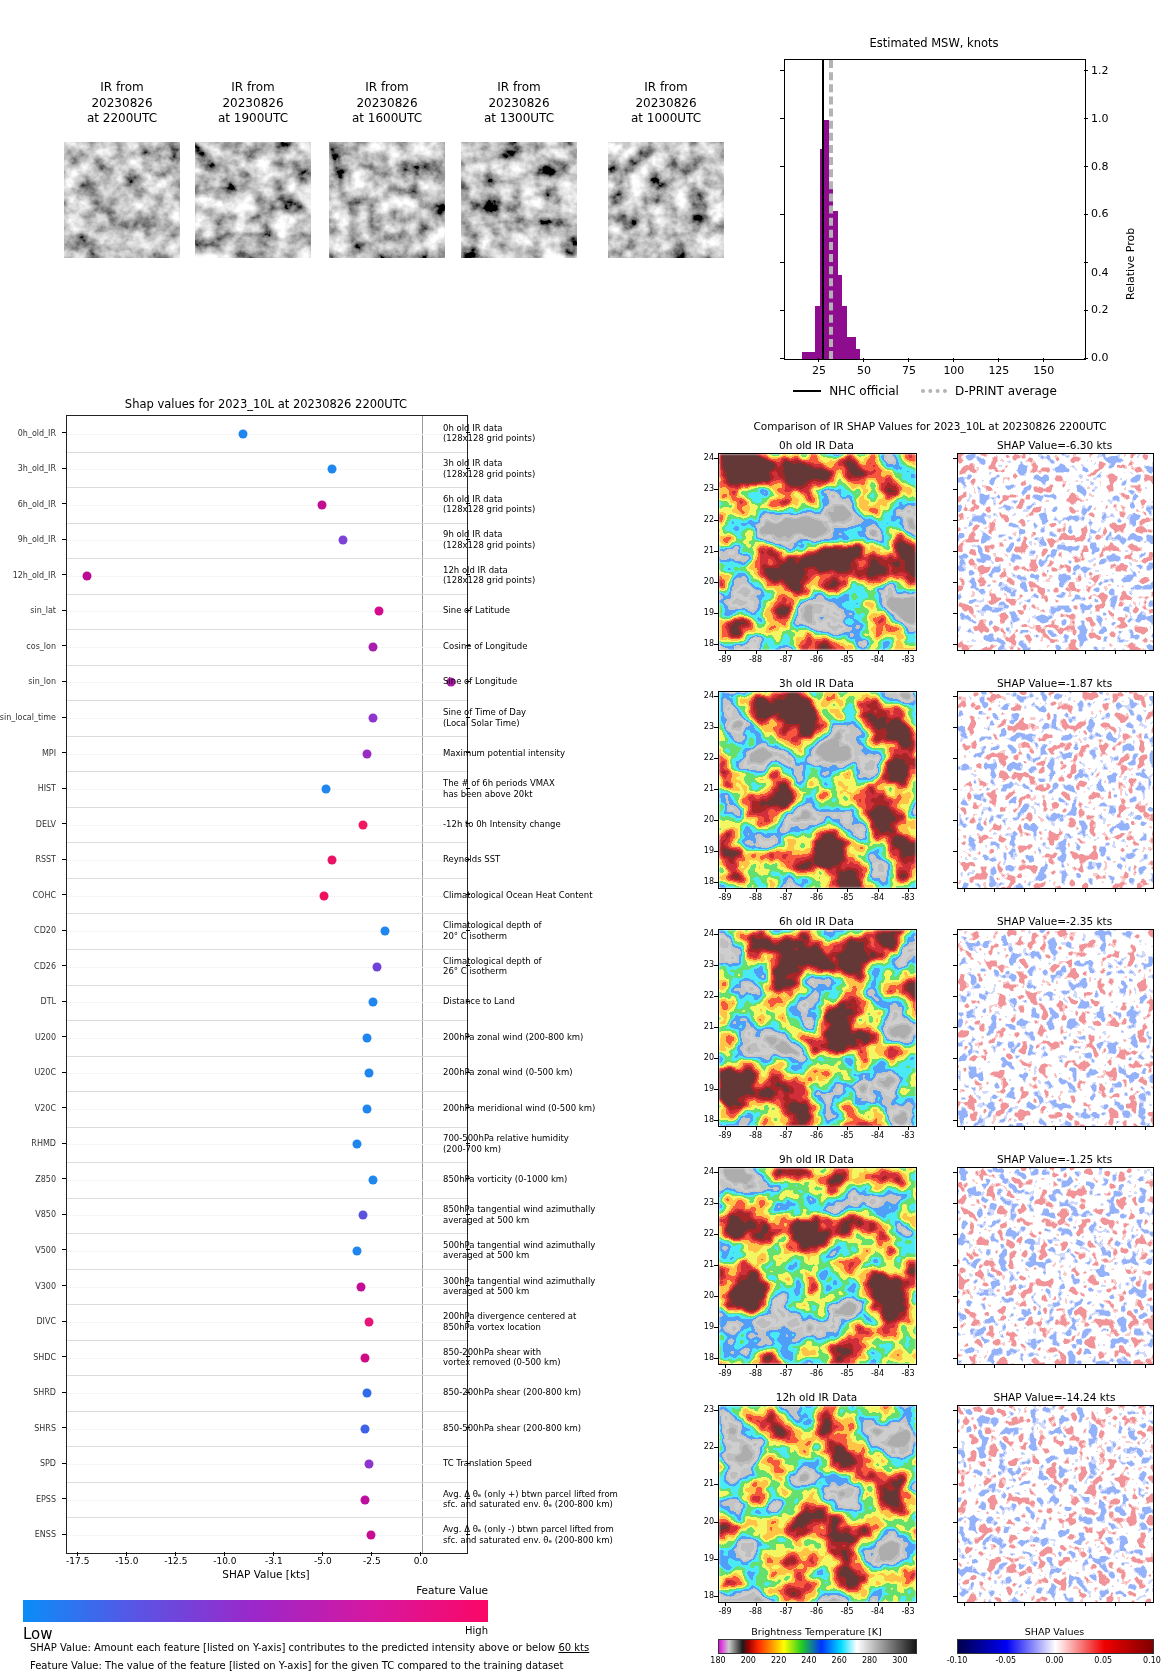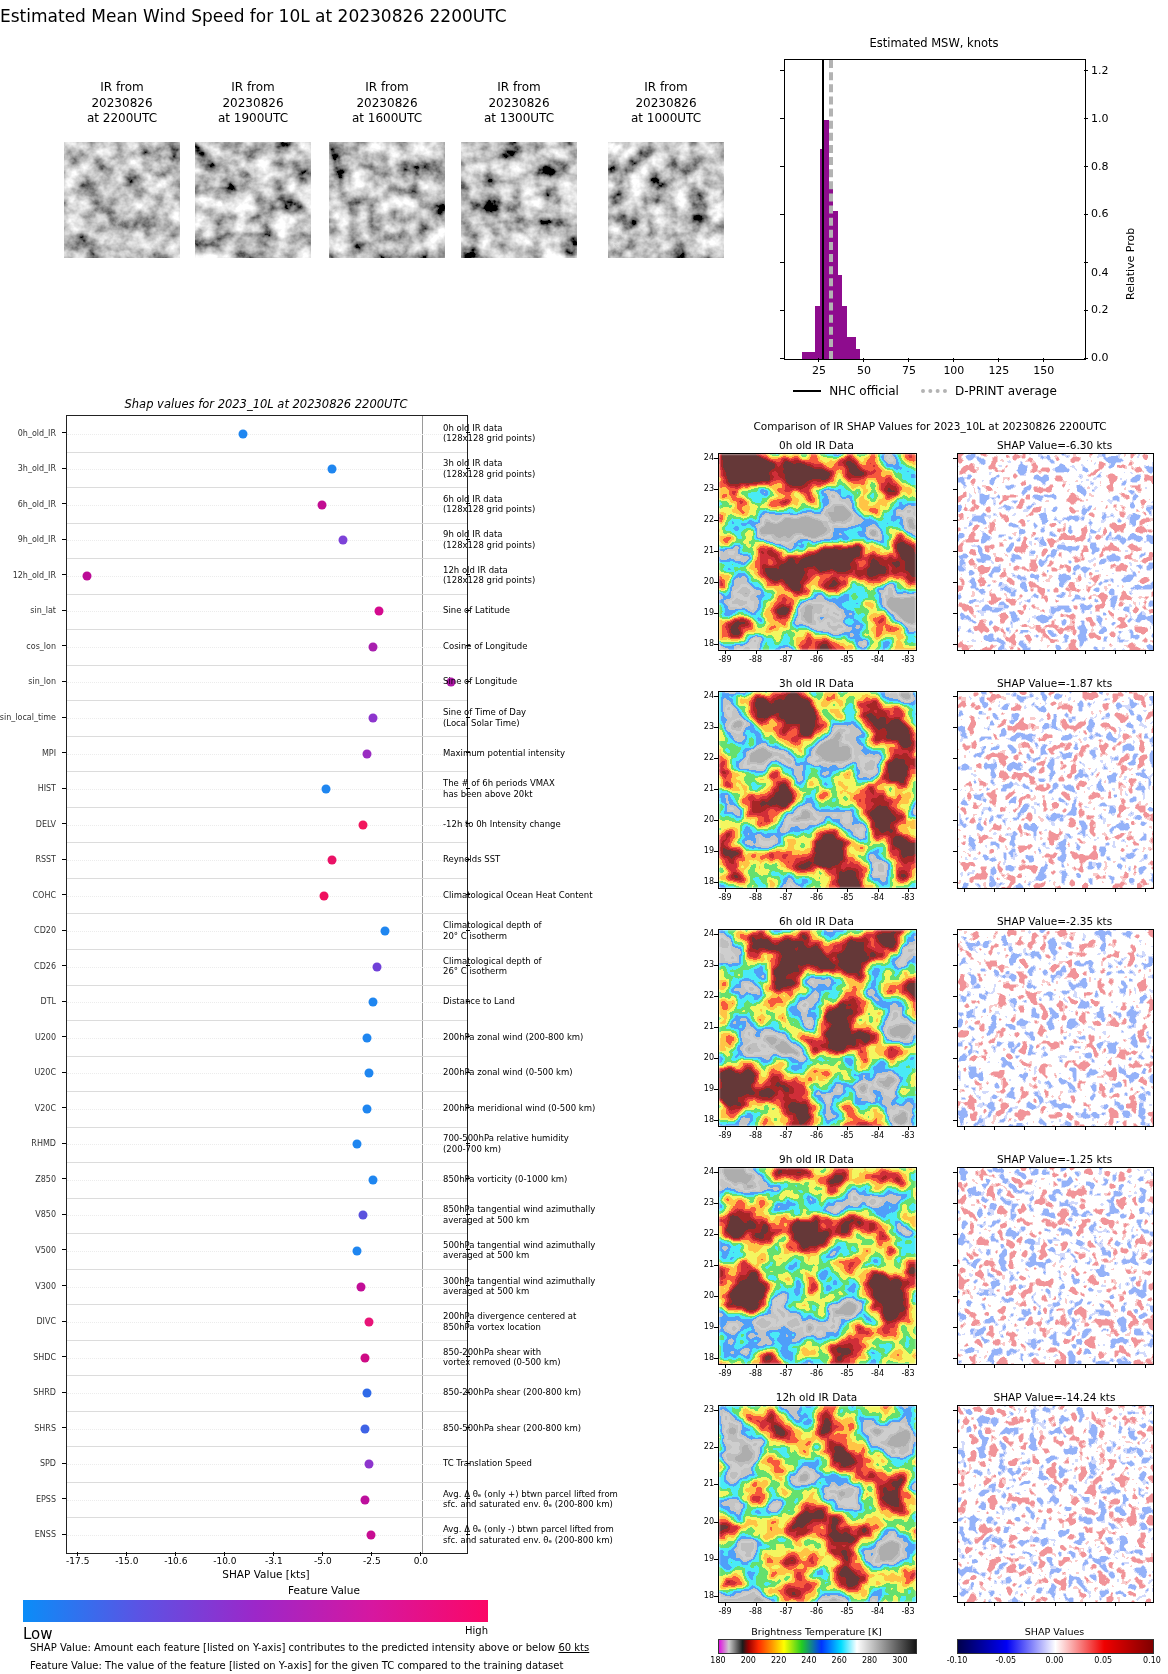--- a/index.html
+++ b/index.html
@@ -18,21 +18,21 @@
   .vline-dot{position:absolute;top:0;bottom:0;width:0;border-left:4px dashed #b3b3b3;}
   .htick{position:absolute;width:30px;text-align:center;font-size:11px;}
   .ylab-h{position:absolute;left:1091px;width:30px;font-size:11px;}
   .tickmark{position:absolute;background:#000;}
   #rel-prob{left:1124px;top:130px;height:170px;font-size:11px;writing-mode:vertical-rl;transform:rotate(180deg);}
   #hist-legend{top:384px;left:690px;width:470px;display:flex;justify-content:center;gap:22px;font-size:12px;}
   .leg-item{display:flex;align-items:center;gap:8px;}
   .leg-line{display:inline-block;width:28px;border-top:2px solid #000;}
   .leg-dots{display:inline-block;width:26px;border-top:4px dotted #b3b3b3;}
   
-  #shap-title{top:397px;left:36px;width:460px;font-size:11.5px;font-style:italic;}
+  #shap-title{top:397px;left:36px;width:460px;font-size:11.5px;}
   #shap-frame{left:66px;top:415px;width:400px;height:1137px;border:1px solid #222;}
   .rowline{position:absolute;left:0;right:0;height:0;border-top:1px solid #dcdcdc;}
   .dotline{position:absolute;left:0;right:0;height:0;border-top:1px dotted #ececec;}
   .zeroline{position:absolute;top:0;bottom:0;width:1px;background:#9a9a9a;}
   .dot{position:absolute;width:9px;height:9px;border-radius:50%;transform:translate(-50%,-50%);}
   #shap-ylabels{left:0;top:415px;width:62px;height:1137px;}
   .ylab{position:absolute;right:6px;transform:translateY(-50%);font-size:8px;color:#333;white-space:nowrap;}
   #shap-descs{left:443px;top:415px;width:240px;height:1137px;}
   .desc{position:absolute;transform:translateY(-50%);font-size:8.5px;line-height:10.5px;white-space:nowrap;}
   .sxtick{position:absolute;width:40px;text-align:center;font-size:9px;}
@@ -40,21 +40,21 @@
   
   #comp-title{top:420px;left:700px;width:460px;font-size:10.5px;}
   .map-title{position:absolute;font-size:10.5px;text-align:center;}
   .irmap,.shmap{position:absolute;border:1px solid #000;}
   .mticky{position:absolute;width:20px;text-align:right;font-size:8px;}
   .mtickx{position:absolute;width:26px;text-align:center;font-size:8px;}
   .cbar{position:absolute;height:13px;border:1px solid #333;}
   .cbar-title{position:absolute;font-size:9.5px;text-align:center;}
   .cbtick{position:absolute;text-align:center;font-size:8px;}
   
-  #fv-label{top:1584px;left:288px;width:200px;font-size:10.5px;}
+  #fv-label{top:1584px;left:288px;width:200px;text-align:right;font-size:10.5px;}
   #fv-bar{top:1600px;left:23px;width:465px;height:22px;}
   #fv-low{top:1625px;left:23px;font-size:15px;}
   #fv-high{top:1625px;left:388px;width:100px;text-align:right;font-size:10px;}
   #fn1{top:1642px;left:30px;font-size:10px;}
   #fn2{top:1660px;left:30px;font-size:10px;}
 </style>
 </head>
 <body>
 
 <div id="canvas">
@@ -247,21 +247,20 @@
           </feComponentTransfer>
           <feComponentTransfer>
             <feFuncR type="discrete" tableValues="0.3 0.65 1 1 1 1 0.95 0.88"></feFuncR>
             <feFuncG type="discrete" tableValues="0.45 0.7 1 1 1 1 0.6 0.3"></feFuncG>
             <feFuncB type="discrete" tableValues="0.95 0.97 1 1 1 1 0.6 0.32"></feFuncB>
           </feComponentTransfer>
         </filter>
       </defs>
   </svg>
 
-  <div class="abs" id="main-title">Estimated Mean Wind Speed for 10L at 20230826 2200UTC</div>
 
   <div id="thumbs">
       <div class="abs thumb-label" style="left: 52px;">
         <div>IR from</div>
         <div>20230826</div>
         <div>at 2200UTC</div>
       </div>
       <div class="abs thumb-img" style="left: 64px;"><svg width="116" height="116" xmlns="http://www.w3.org/2000/svg">
           <rect width="116" height="116" fill="#777" filter="url(#th0)"></rect>
         </svg></div>
@@ -675,21 +674,21 @@
       <div class="abs tickmark" style="left: 466px; top: 1462.67px; width: 4px; height: 1px;"></div>
       <div class="abs tickmark" style="left: 62px; top: 1498.2px; width: 4px; height: 1px;"></div>
       <div class="abs tickmark" style="left: 466px; top: 1498.2px; width: 4px; height: 1px;"></div>
       <div class="abs tickmark" style="left: 62px; top: 1533.73px; width: 4px; height: 1px;"></div>
       <div class="abs tickmark" style="left: 466px; top: 1533.73px; width: 4px; height: 1px;"></div>
       <div class="abs tickmark" style="left: 77.2647px; top: 1552px; width: 1px; height: 4px;"></div>
       <div class="abs sxtick" style="left: 57.7647px; top: 1556px;">-17.5</div>
       <div class="abs tickmark" style="left: 126.284px; top: 1552px; width: 1px; height: 4px;"></div>
       <div class="abs sxtick" style="left: 106.784px; top: 1556px;">-15.0</div>
       <div class="abs tickmark" style="left: 175.304px; top: 1552px; width: 1px; height: 4px;"></div>
-      <div class="abs sxtick" style="left: 155.804px; top: 1556px;">-10.6</div>
+      <div class="abs sxtick" style="left: 155.804px; top: 1556px;">-12.5</div>
       <div class="abs tickmark" style="left: 224.324px; top: 1552px; width: 1px; height: 4px;"></div>
       <div class="abs sxtick" style="left: 204.824px; top: 1556px;">-10.0</div>
       <div class="abs tickmark" style="left: 273.343px; top: 1552px; width: 1px; height: 4px;"></div>
       <div class="abs sxtick" style="left: 253.843px; top: 1556px;">-3.1</div>
       <div class="abs tickmark" style="left: 322.363px; top: 1552px; width: 1px; height: 4px;"></div>
       <div class="abs sxtick" style="left: 302.863px; top: 1556px;">-5.0</div>
       <div class="abs tickmark" style="left: 371.382px; top: 1552px; width: 1px; height: 4px;"></div>
       <div class="abs sxtick" style="left: 351.882px; top: 1556px;">-2.5</div>
       <div class="abs tickmark" style="left: 420.402px; top: 1552px; width: 1px; height: 4px;"></div>
       <div class="abs sxtick" style="left: 400.902px; top: 1556px;">0.0</div>

